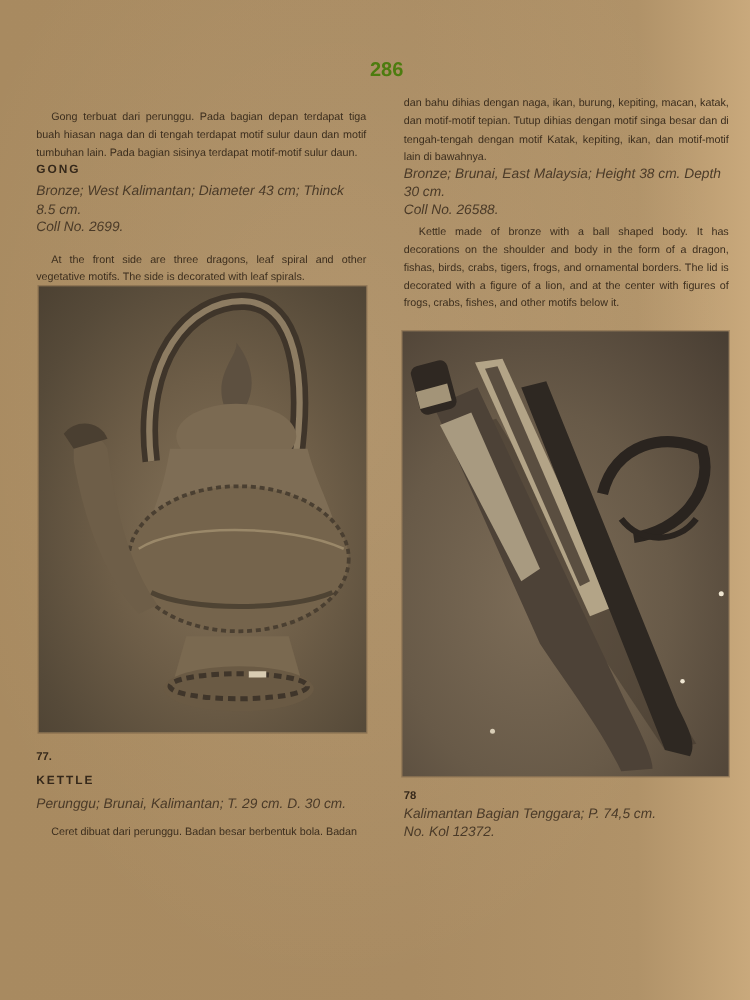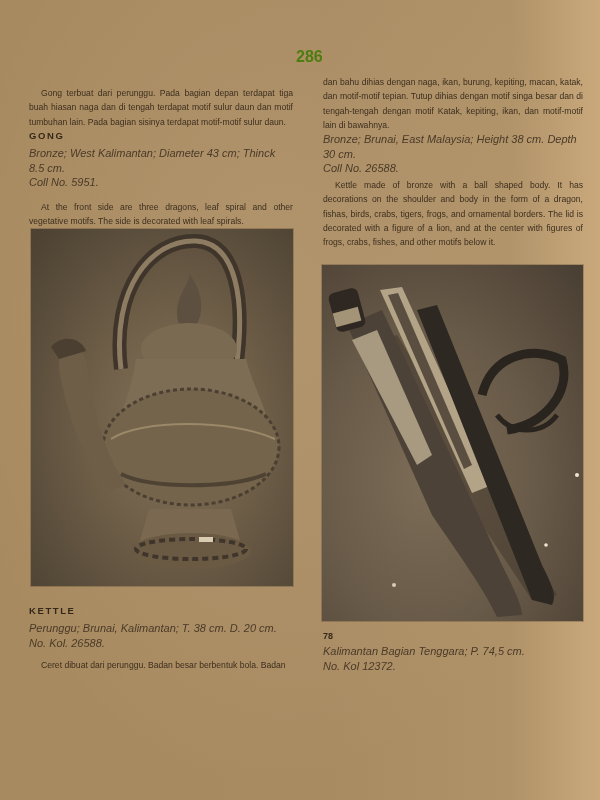--- a/index.html
+++ b/index.html
@@ -40,21 +40,21 @@
 <body>
 
 <div class="page-shadow"></div>
 
 <div class="page-number">286</div>
 
 <div class="col col-left" style="top:86px;">
   <p class="para indent">Gong terbuat dari perunggu. Pada bagian depan terdapat tiga buah hiasan naga dan di tengah terdapat motif sulur daun dan motif tumbuhan lain. Pada bagian sisinya terdapat motif-motif sulur daun.</p>
   <p class="heading" style="margin-top:0;">GONG</p>
   <p class="meta" style="margin-top:3px;">Bronze; West Kalimantan; Diameter 43 cm; Thinck 8.5 cm.</p>
-  <p class="meta">Coll No. 5951.</p>
+  <p class="meta">Coll No. 2699.</p>
   <p class="para indent" style="margin-top:10px;">At the front side are three dragons, leaf spiral and other vegetative motifs. The side is decorated with leaf spirals.</p>
 </div>
 
 <div class="photo photo-kettle">
   <svg viewBox="0 0 262 357">
 
     <path d="M90 140 C80 60, 120 10, 165 12 C205 14, 215 70, 205 140" fill="none" stroke="#3f352a" stroke-width="14"></path>
     <path d="M90 140 C80 60, 120 10, 165 12 C205 14, 215 70, 205 140" fill="none" stroke="#8d7c62" stroke-width="5"></path>
 
     <path d="M148 95 C140 70, 160 55, 158 45 C170 60, 175 80, 165 97 Z" fill="#5d5040"></path>
@@ -72,23 +72,23 @@
     <path d="M20 118 C30 105, 50 108, 55 122 L28 130 Z" fill="#4a3f31"></path>
 
     <path d="M118 280 L200 280 L210 315 L108 315 Z" fill="#7a6950"></path>
     <ellipse cx="160" cy="322" rx="60" ry="18" fill="#6a5a44"></ellipse>
     <ellipse cx="160" cy="320" rx="55" ry="10" fill="none" stroke="#3f352a" stroke-width="4" stroke-dasharray="6 4"></ellipse>
     <rect x="168" y="308" width="14" height="5" fill="#d9ccb2"></rect>
   </svg>
 </div>
 
 <div class="col col-left" style="top:598px;">
+  <p class="figno">77.</p>
   <p class="heading" style="margin-top:6px;">KETTLE</p>
-  <p class="meta" style="margin-top:3px;">Perunggu; Brunai, Kalimantan; T. 38 cm. D. 20 cm.</p>
-  <p class="meta">No. Kol. 26588.</p>
+  <p class="meta" style="margin-top:3px;">Perunggu; Brunai, Kalimantan; T. 29 cm. D. 30 cm.</p>
   <p class="para indent" style="margin-top:8px;">Ceret dibuat dari perunggu. Badan besar berbentuk bola. Badan</p>
 </div>
 
 <div class="col col-right" style="top:75px;">
   <p class="para">dan bahu dihias dengan naga, ikan, burung, kepiting, macan,  katak, dan motif-motif tepian. Tutup dihias dengan motif singa besar dan di tengah-tengah dengan motif Katak,  kepiting, ikan, dan motif-motif lain di bawahnya.</p>
   <p class="meta">Bronze; Brunai, East Malaysia; Height 38 cm. Depth 30 cm.</p>
   <p class="meta">Coll No. 26588.</p>
   <p class="para indent" style="margin-top:2px;">Kettle made of bronze with a ball shaped body. It has decorations on the shoulder and body in the form of a dragon, fishas, birds, crabs, tigers, frogs, and ornamental borders. The lid is decorated with a figure of a lion, and at the center with figures of frogs, crabs, fishes, and other motifs below it.</p>
 </div>
 

